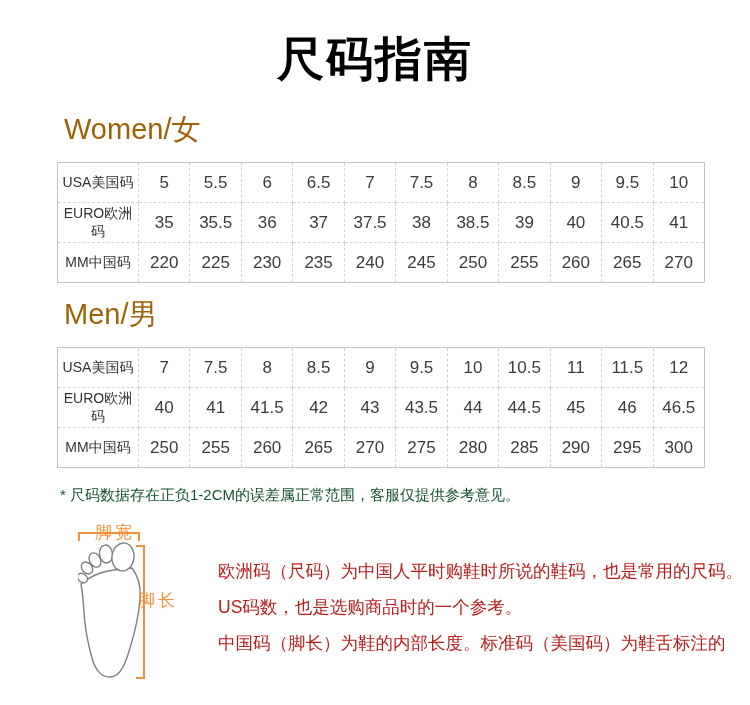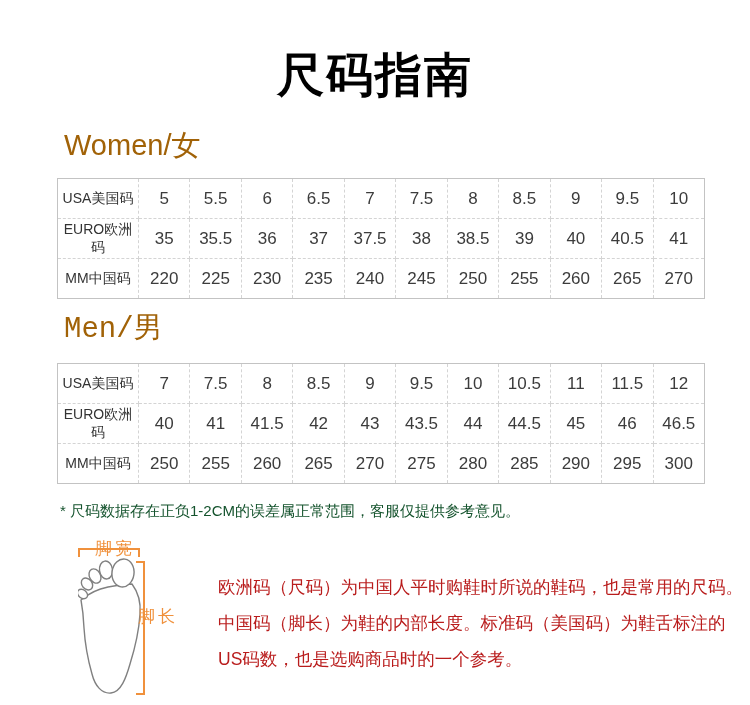--- a/index.html
+++ b/index.html
@@ -8,38 +8,38 @@
     width: 750px;
     height: 705px;
     overflow: hidden;
     background: #ffffff;
     font-family: "Liberation Sans", "DejaVu Sans", sans-serif;
     color: #333333;
   }
   .page { position: relative; width: 750px; height: 705px; }
 
   .page-title {
-    margin: 16px;
+    margin: 0;
     padding-top: 30px;
     text-align: center;
     font-size: 47px;
     line-height: 58px;
     font-weight: 700;
     color: #000000;
     letter-spacing: 2px;
   }
 
   .section-heading {
     margin: 24px 0 0 64px;
     font-size: 29px;
     line-height: 34px;
     font-weight: 400;
     color: #a16207;
   }
-  .section-heading.men { margin-top: 14px; font-family: Liberation Mono, monospace; }
+  .section-heading.men { margin-top: 14px; }
 
   .size-table {
     margin: 16px 0 0 57px;
     width: 648px;
     table-layout: fixed;
     border-collapse: collapse;
     border: 1px solid #c3c3c3;
     background: #ffffff;
   }
   .size-table th, .size-table td {
@@ -239,19 +239,19 @@
         <ellipse cx="45" cy="17" rx="11" ry="14" transform="rotate(8 45 17)"></ellipse>
       </g>
     </svg>
 
     <div class="v-bracket"></div>
 
     <span class="length-label">脚长</span>
 
     <div class="description">
         <div>欧洲码（尺码）为中国人平时购鞋时所说的鞋码，也是常用的尺码。</div>
+        <div>US码数，也是选购商品时的一个参考。</div>
         <div>中国码（脚长）为鞋的内部长度。标准码（美国码）为鞋舌标注的</div>
-        <div>US码数，也是选购商品时的一个参考。</div>
       </div>
 
   </div>
 
 </div>
 
 </body></html>

